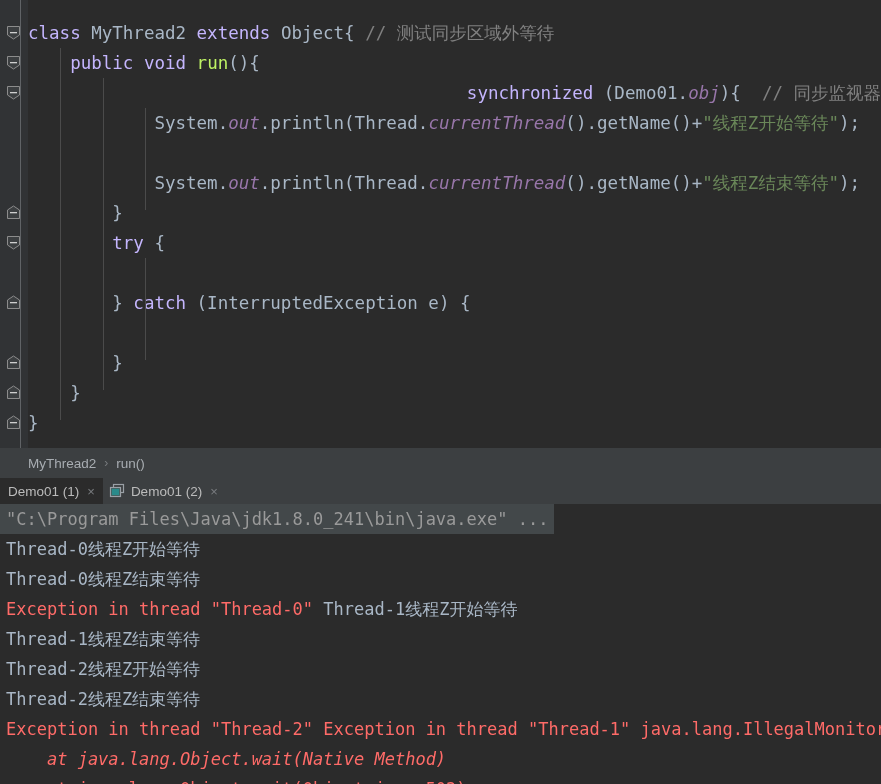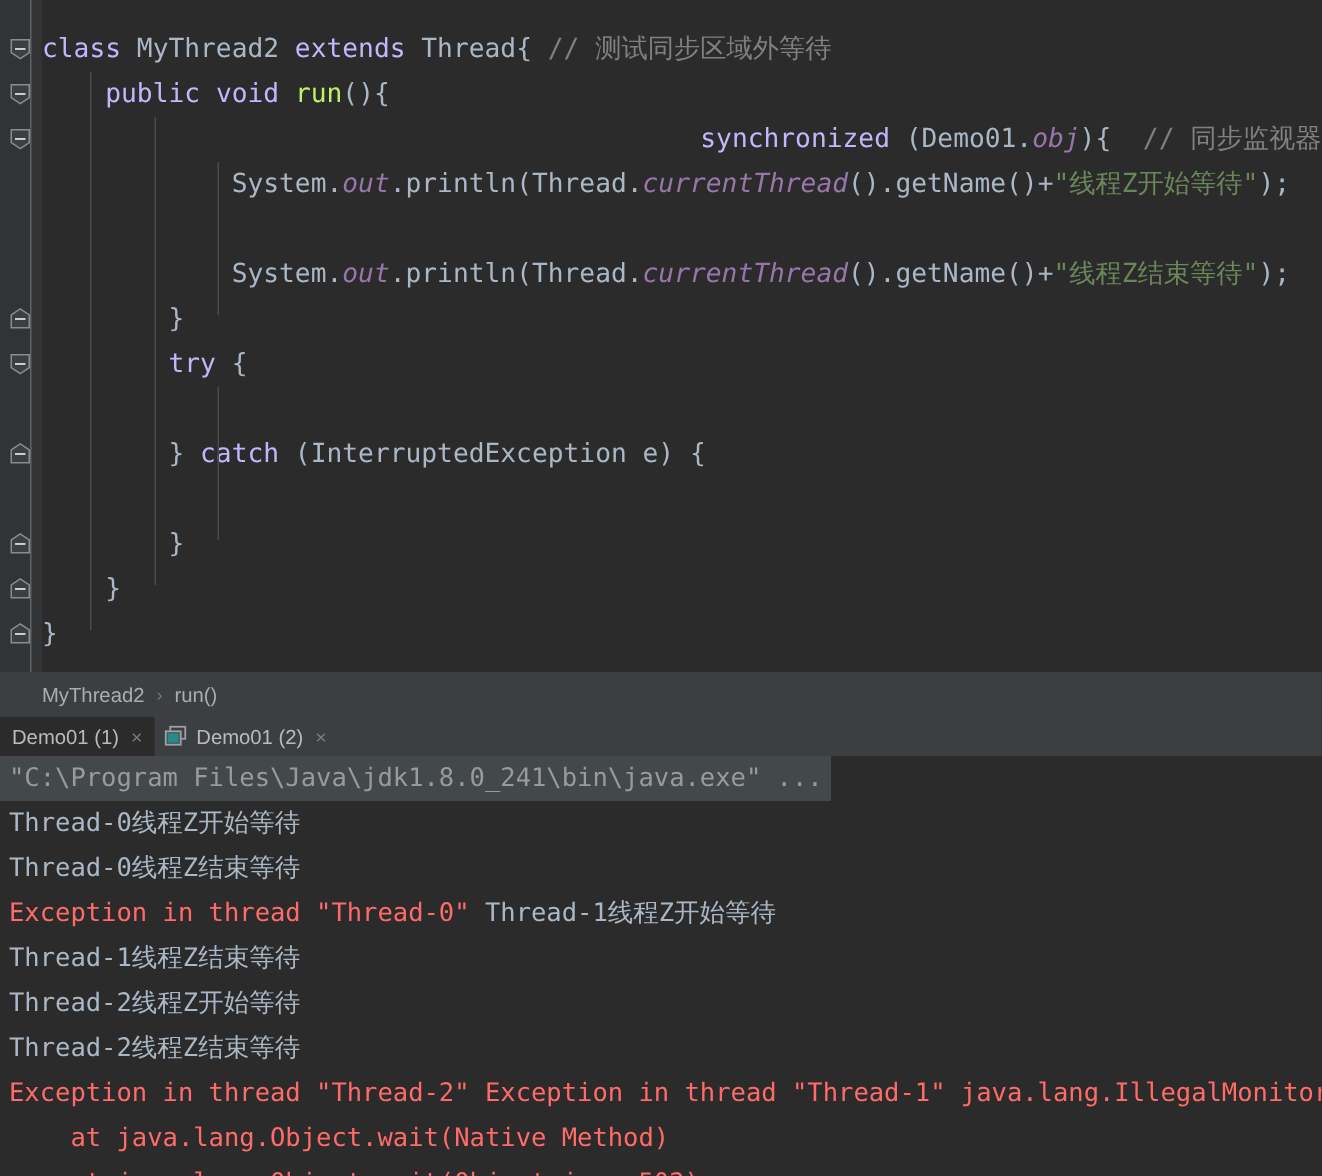--- a/index.html
+++ b/index.html
@@ -249,21 +249,21 @@
           </div>
           <div class="fold" style="left: 13px; top: 415px; margin-left: -7px;">
             <svg width="15" height="15" viewBox="0 0 15 15">
               <path d="M1.5 13.5 L1.5 5 L7.5 1 L13.5 5 L13.5 13.5 Z" fill="#3c3f41" stroke="#8c8c8c" stroke-width="1"></path>
               <rect x="4" y="7" width="7" height="1.3" fill="#cfcfcf"></rect>
             </svg>
           </div>
         </div>
     </div>
     <div class="code-area" id="code-area">
-        <div class="line" style="top: 18px;"><span class="txt"><span class="kw">class </span><span class="cls">MyThread2 </span><span class="kw">extends </span><span class="cls">Thread</span><span class="brc">{ </span><span class="cmt">// 测试同步区域外等待</span></span></div>
+        <div class="line" style="top: 18px;"><span class="txt"><span class="kw">class </span><span class="cls">MyThread2 </span><span class="kw">extends </span><span class="cls">Object</span><span class="brc">{ </span><span class="cmt">// 测试同步区域外等待</span></span></div>
         <div class="line" style="top: 48px;"><span class="txt"><span class="punc">    </span><span class="kw">public </span><span class="kw">void </span><span class="mth">run</span><span class="brc">(){</span></span></div>
         <div class="line" style="top: 78px; text-align: right;"><span class="txt"><span class="punc">        </span><span class="kw">synchronized </span><span class="brc">(Demo01.</span><span class="fld">obj</span><span class="brc">){  </span><span class="cmt">// 同步监视器</span></span></div>
         <div class="line" style="top: 108px;"><span class="txt"><span class="id">            System.</span><span class="fld">out</span><span class="id">.println(Thread.</span><span class="fld">currentThread</span><span class="id">().getName()+</span><span class="str">"线程Z开始等待"</span><span class="brc">);</span></span></div>
         <div class="line" style="top: 138px;"><span class="txt"></span></div>
         <div class="line" style="top: 168px;"><span class="txt"><span class="id">            System.</span><span class="fld">out</span><span class="id">.println(Thread.</span><span class="fld">currentThread</span><span class="id">().getName()+</span><span class="str">"线程Z结束等待"</span><span class="brc">);</span></span></div>
         <div class="line" style="top: 198px;"><span class="txt"><span class="brc">        }</span></span></div>
         <div class="line" style="top: 228px;"><span class="txt"><span class="punc">        </span><span class="kw">try </span><span class="brc">{</span></span></div>
         <div class="line" style="top: 288px;"><span class="txt"><span class="brc">        } </span><span class="kw">catch </span><span class="id">(InterruptedException e) {</span></span></div>
         <div class="line" style="top: 348px;"><span class="txt"><span class="brc">        }</span></span></div>
         <div class="line" style="top: 378px;"><span class="txt"><span class="brc">    }</span></span></div>
@@ -301,19 +301,19 @@
   <div class="console">
     <div class="cline cmdline" style="top:0px;">"C:\Program Files\Java\jdk1.8.0_241\bin\java.exe" ...</div>
     <div id="console-lines">
         <div class="cline" style="top: 30px;"><span class="out">Thread-0线程Z开始等待</span></div>
         <div class="cline" style="top: 60px;"><span class="out">Thread-0线程Z结束等待</span></div>
         <div class="cline" style="top: 90px;"><span class="err">Exception in thread "Thread-0" </span><span class="out">Thread-1线程Z开始等待</span></div>
         <div class="cline" style="top: 120px;"><span class="out">Thread-1线程Z结束等待</span></div>
         <div class="cline" style="top: 150px;"><span class="out">Thread-2线程Z开始等待</span></div>
         <div class="cline" style="top: 180px;"><span class="out">Thread-2线程Z结束等待</span></div>
         <div class="cline" style="top: 210px;"><span class="err">Exception in thread "Thread-2" Exception in thread "Thread-1" java.lang.IllegalMonitorS</span></div>
-        <div class="cline" style="top: 240px;"><span class="err">    at java.lang.Object.wait(Native Method)</span></div>
+        <div class="cline" style="top: 240px; font-style: italic;"><span class="err">    at java.lang.Object.wait(Native Method)</span></div>
         <div class="cline" style="top: 270px;"><span class="err">    at java.lang.Object.wait(Object.java:502)</span></div>
       </div>
 
   </div>
 
 </div>
 
 </body></html>

